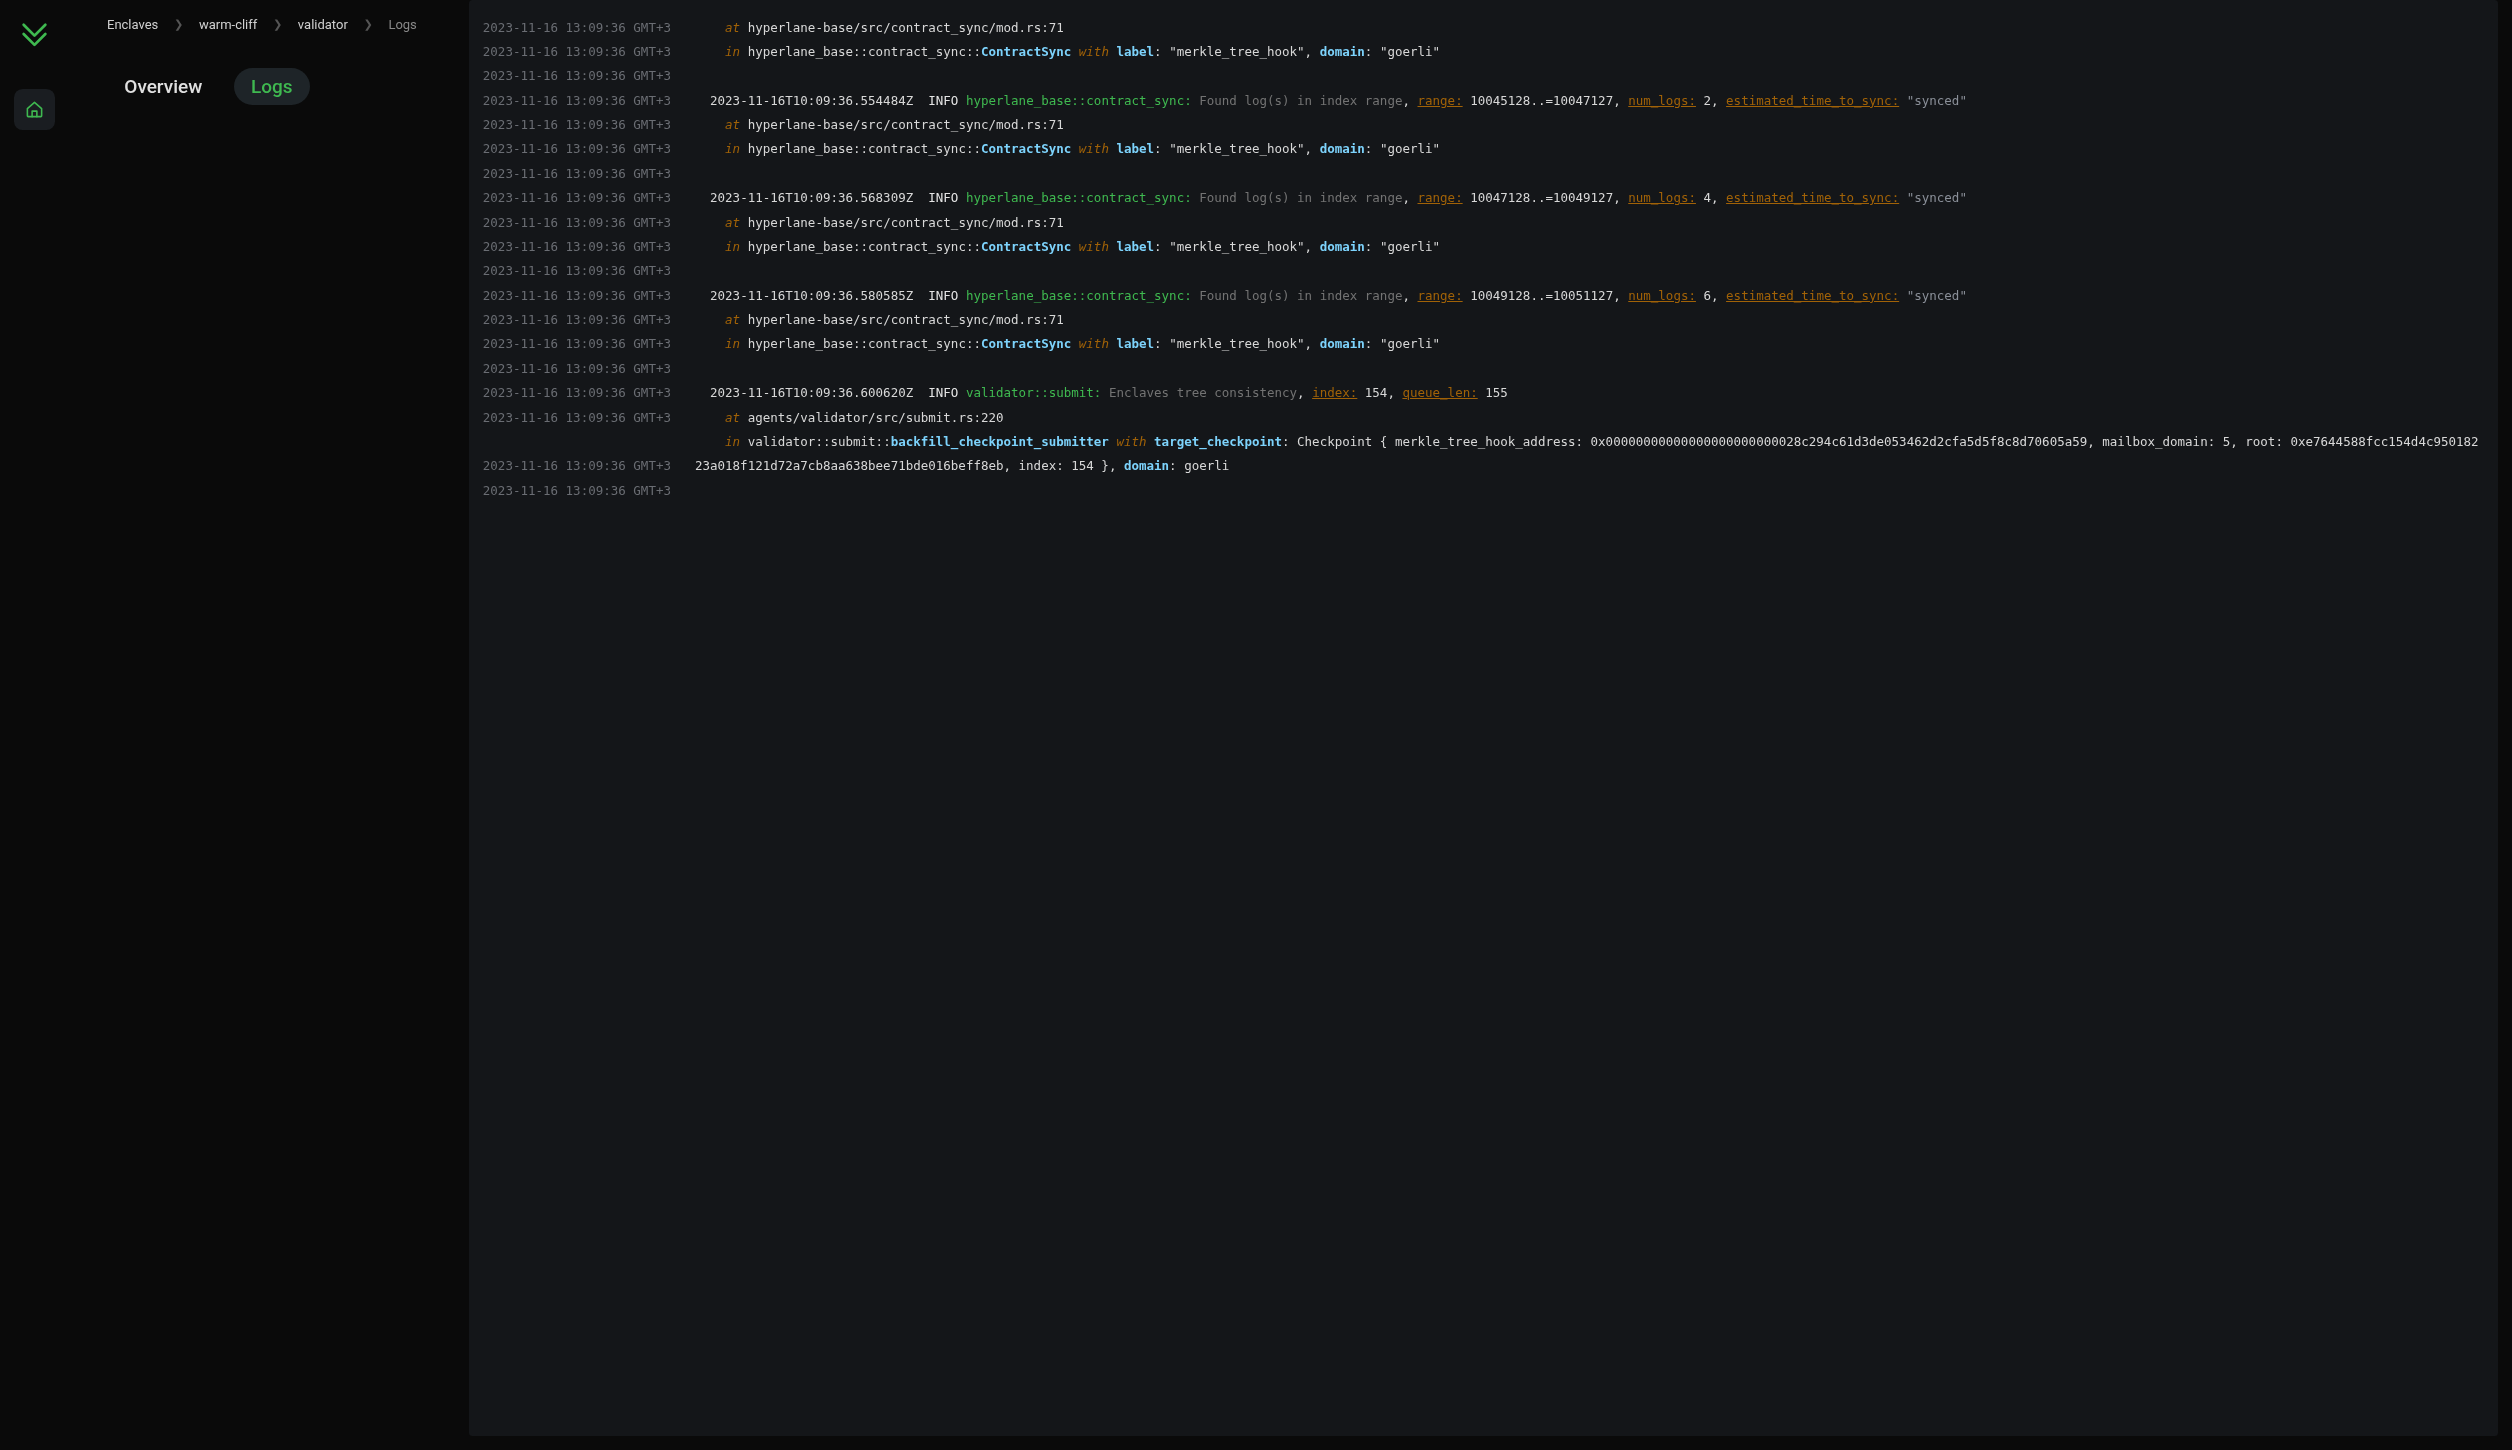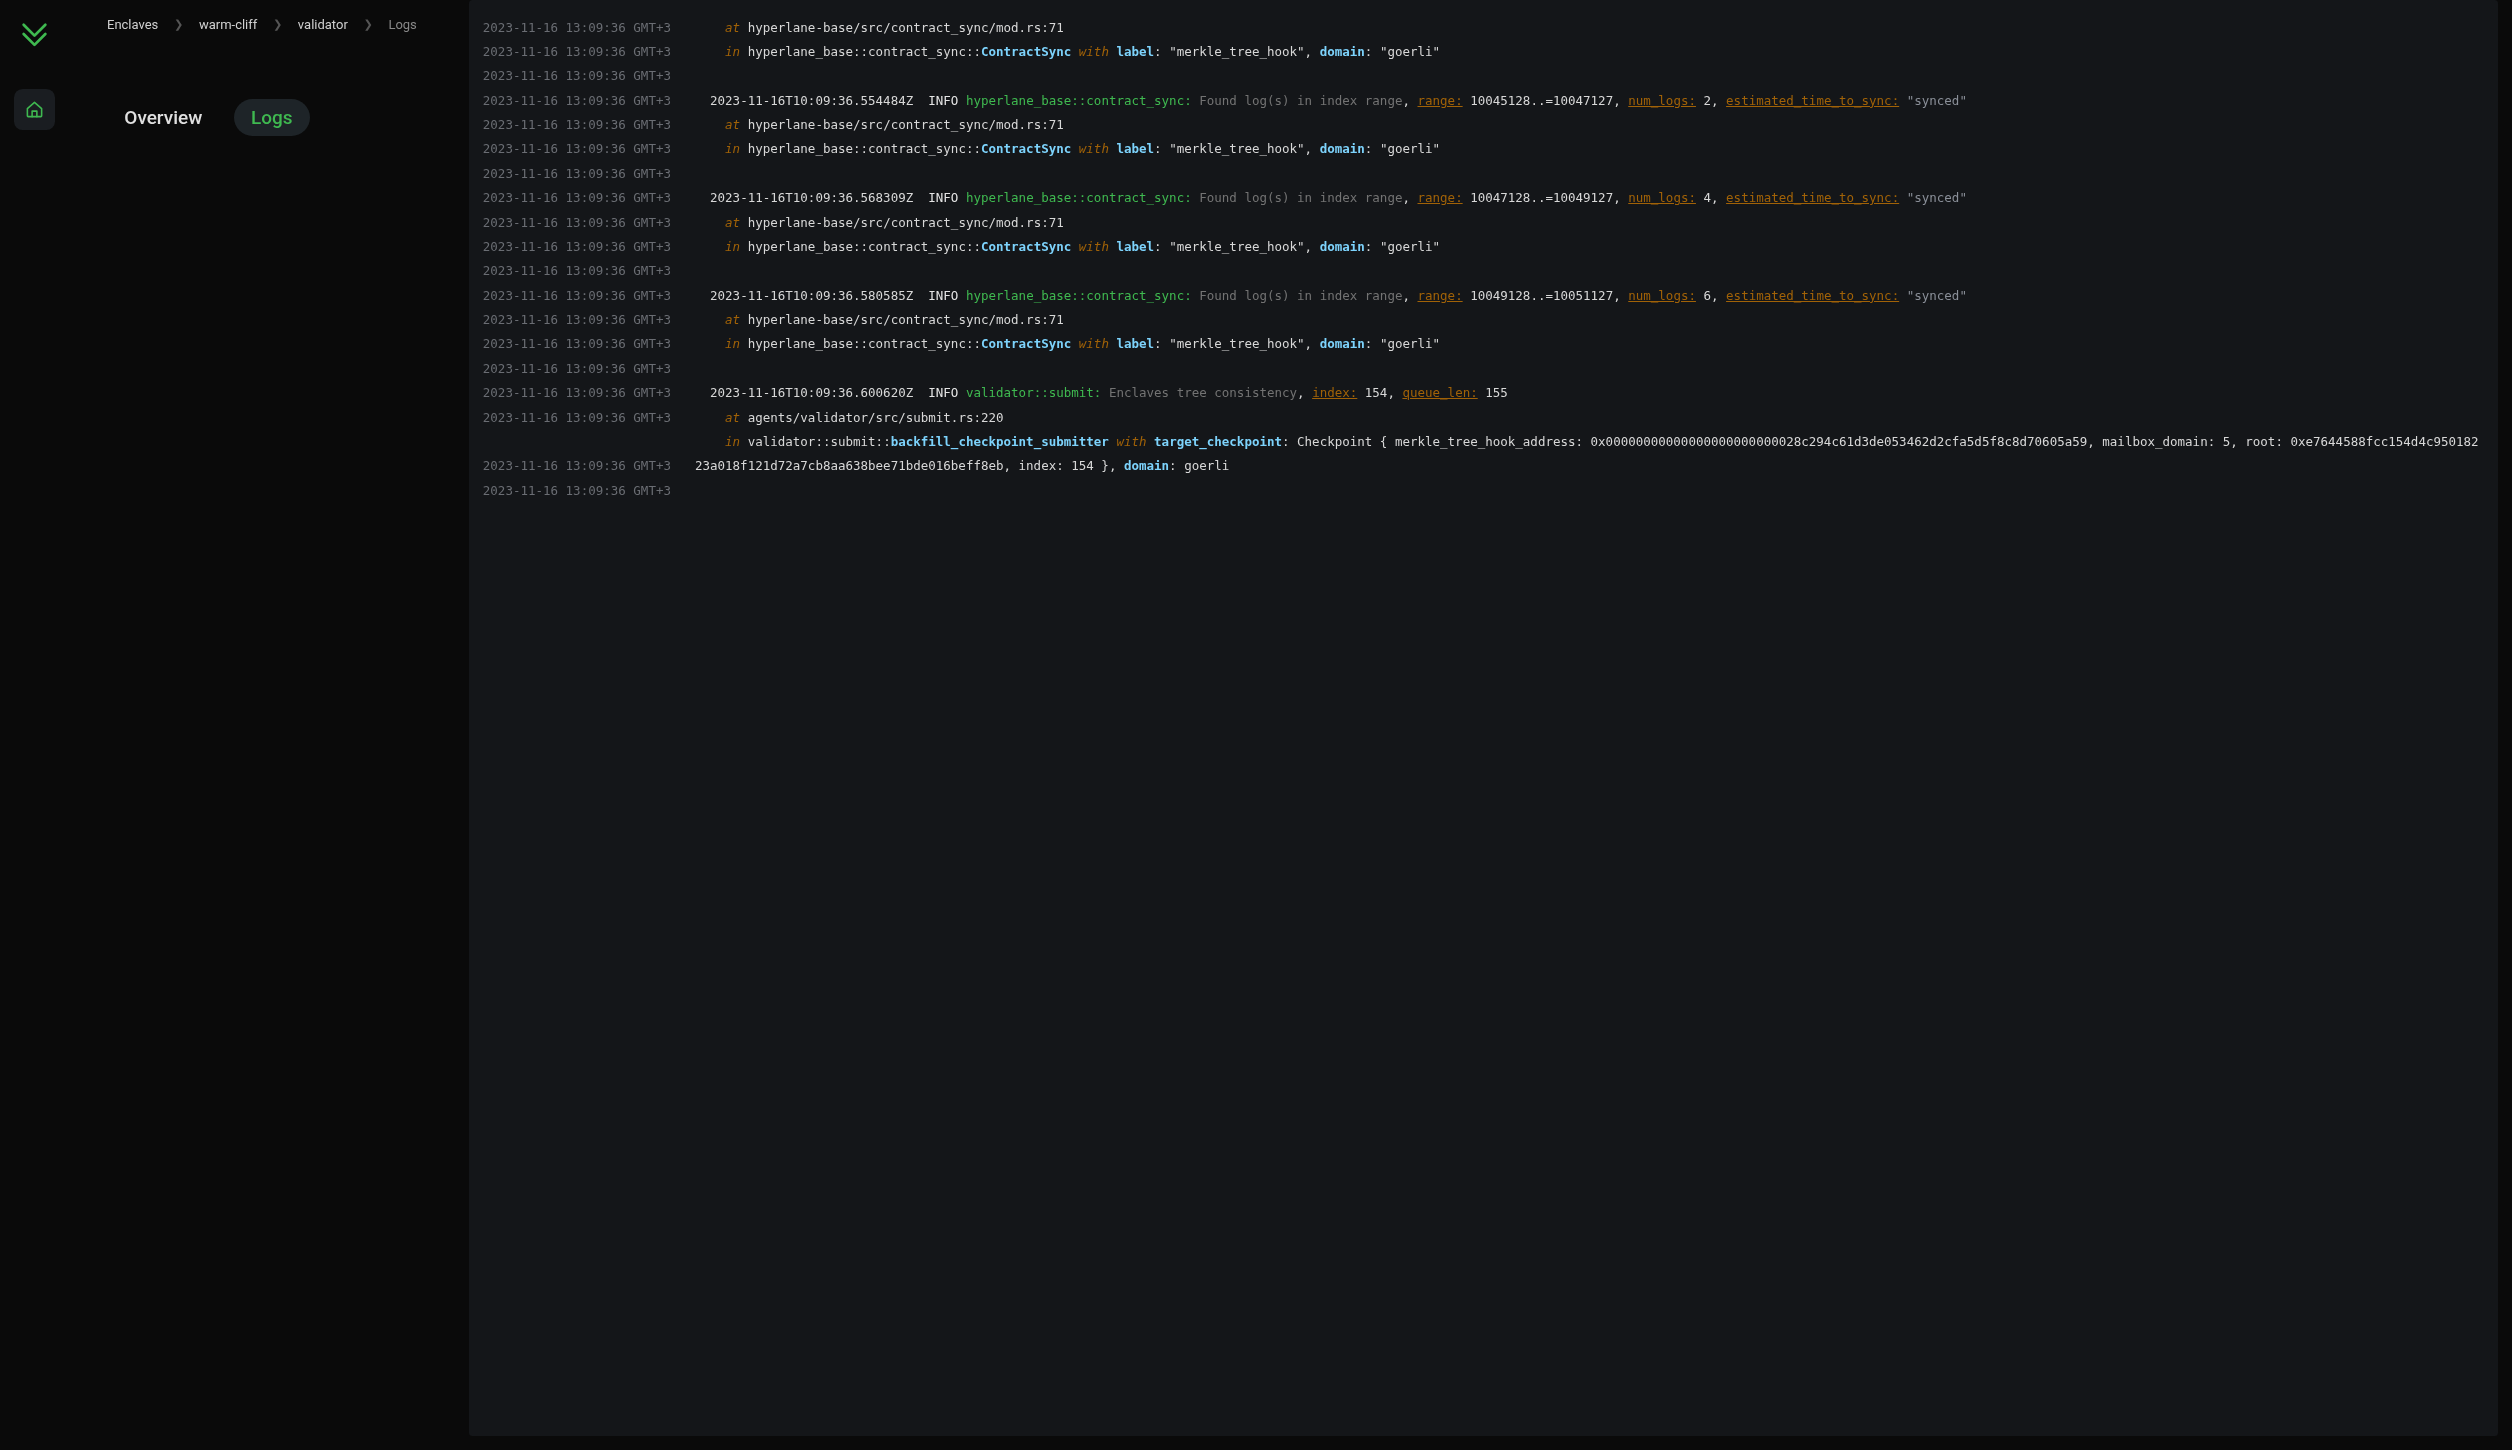--- a/index.html
+++ b/index.html
@@ -57,21 +57,20 @@
       margin-top: 36px;
       margin-bottom: 21px;
     }
     .tab {
       font-size: 19px;
       font-weight: 500;
       padding: 7px 17.3px;
       border-radius: 21px;
       cursor: pointer;
       color: #e0e0e0;
-      margin-top: 31px;
     }
     .tab.active {
       background: #1e2428;
       color: #3fb950;
     }
     .log-panel {
       background: #141619;
       margin: 0 14px 14px 14px;
       border-radius: 3.5px;
       padding: 15.6px 0;

